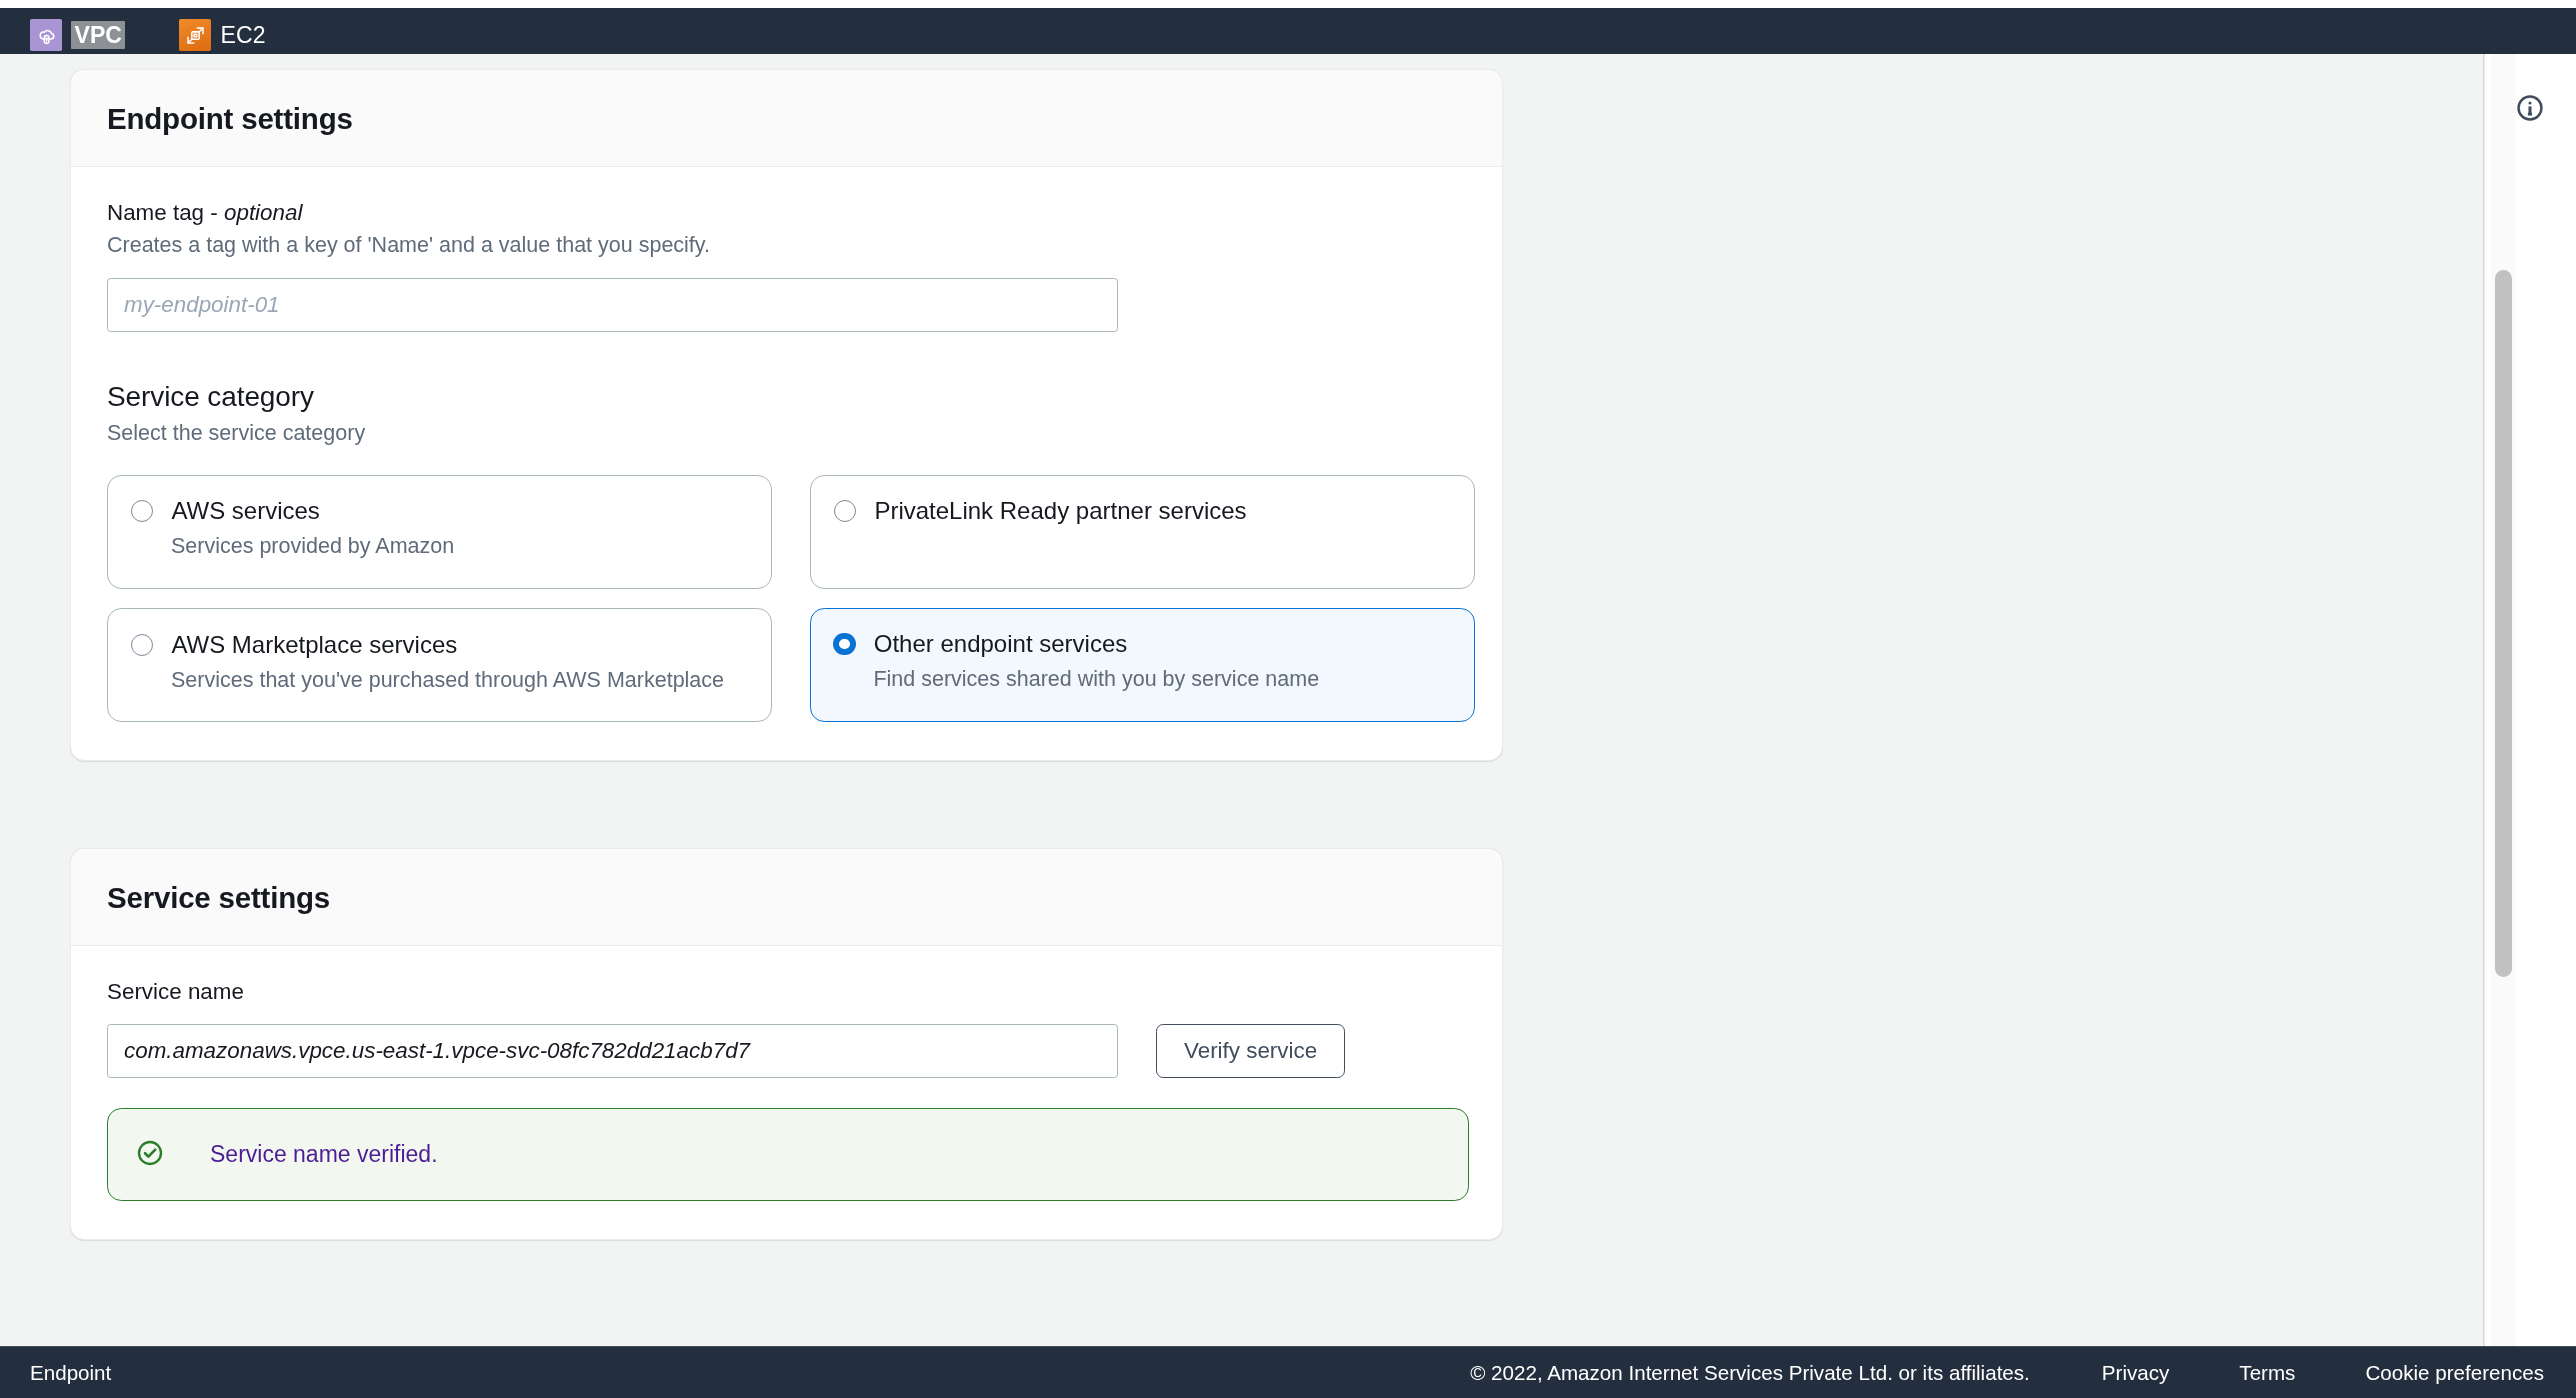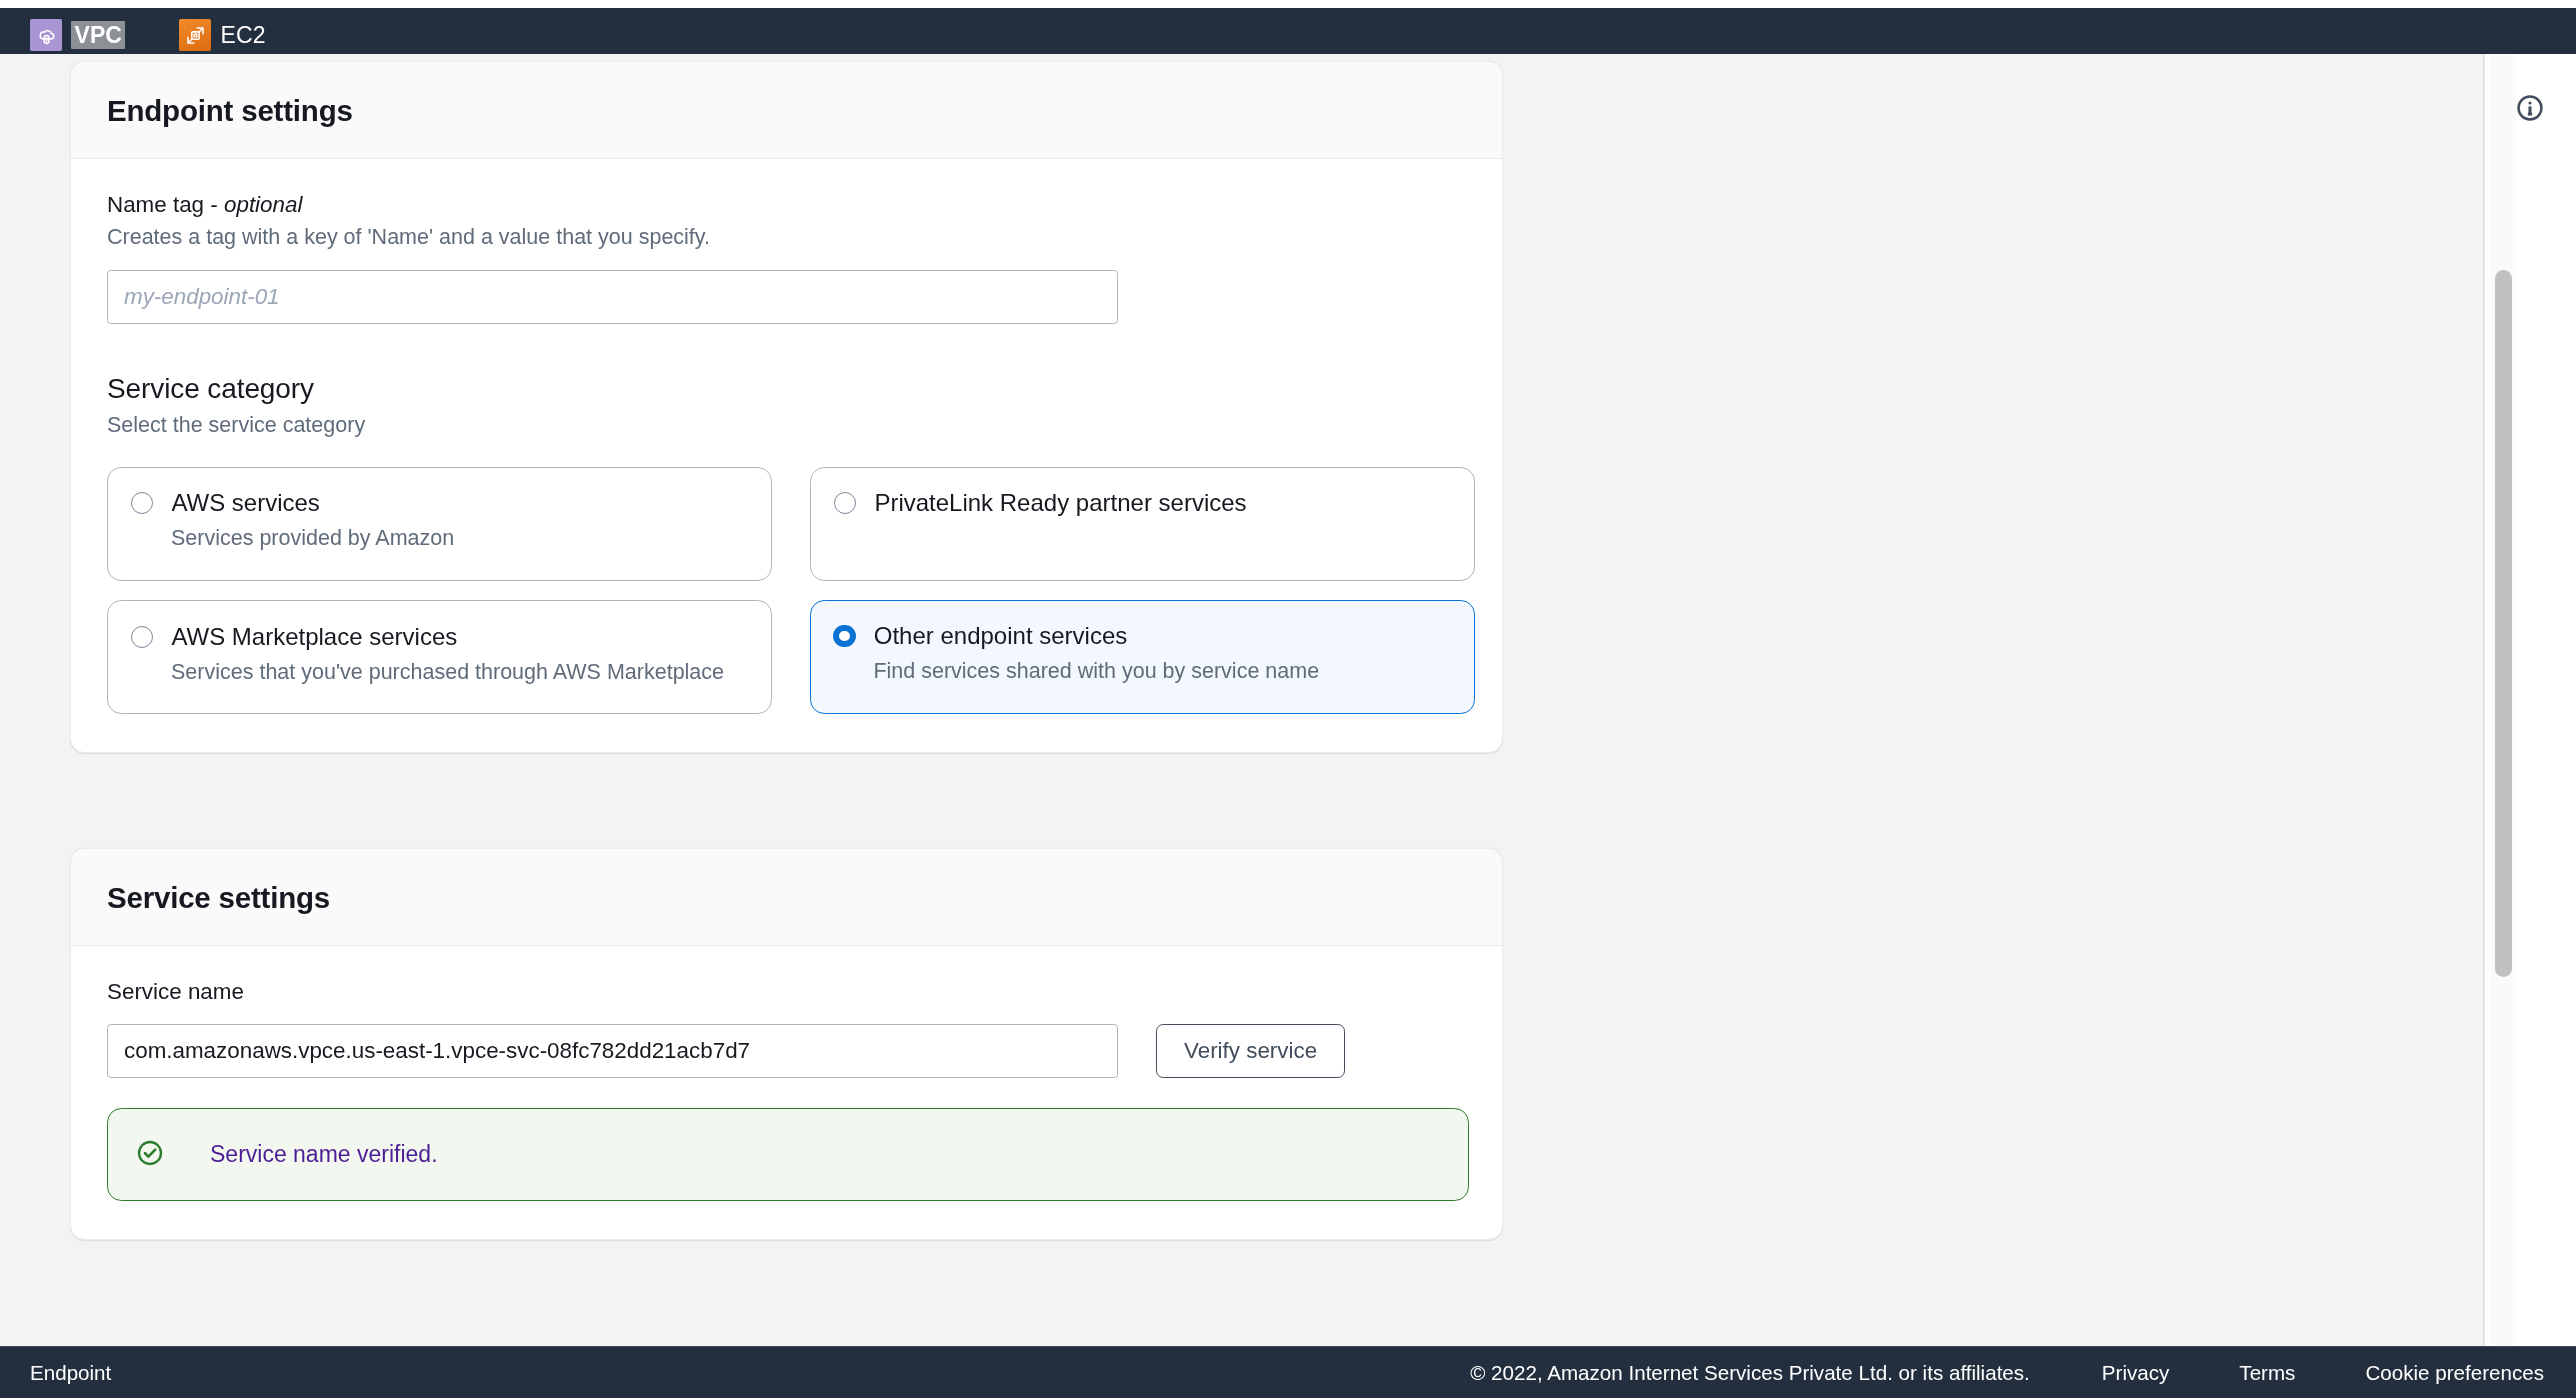--- a/index.html
+++ b/index.html
@@ -89,40 +89,41 @@
     background: #fafafa;
     border-bottom: 0.9px solid #e9ebed;
     border-radius: 14.3px 14.3px 0 0;
     padding: 32px 36px 30px 36px;
   }
   .card-header h2 {
     font-size: 29.5px; font-weight: 700; color: #16191f; letter-spacing: -0.2px;
   }
   .card-body { padding: 32px 36px 38px 36px; }
 
-  #card-endpoint { position: absolute; left: 0; top: 7px; }
+  #card-endpoint { position: absolute; left: 0; top: 15px; }
   #card-service  { position: absolute; left: 0; top: 794px; }
 
   
   .field-label {
     font-size: 22.4px; color: #16191f; font-weight: 400; line-height: 1.25;
   }
   .field-label em { font-style: italic; color: #16191f; }
   .field-desc {
     font-size: 21.5px; color: #5f6b7a; margin-top: 5.4px; line-height: 1.3;
   }
   .text-input {
     margin-top: 18px;
     width: 1011px; height: 54px;
     border: 0.9px solid #aab7b8; border-radius: 3.6px;
     background: #ffffff;
     font-family: "Liberation Sans", sans-serif;
     font-size: 22.4px; color: #16191f;
     padding: 0 16px;
     outline: none;
+    font-style: italic;
   }
   .text-input::placeholder { color: #9ba7b6; font-style: italic; }
 
   .section-title {
     font-size: 28px; font-weight: 400; color: #16191f; letter-spacing: -0.1px;
   }
   .section-desc { font-size: 21.5px; color: #5f6b7a; margin-top: 7.2px; }
 
   
   .radio-grid {

